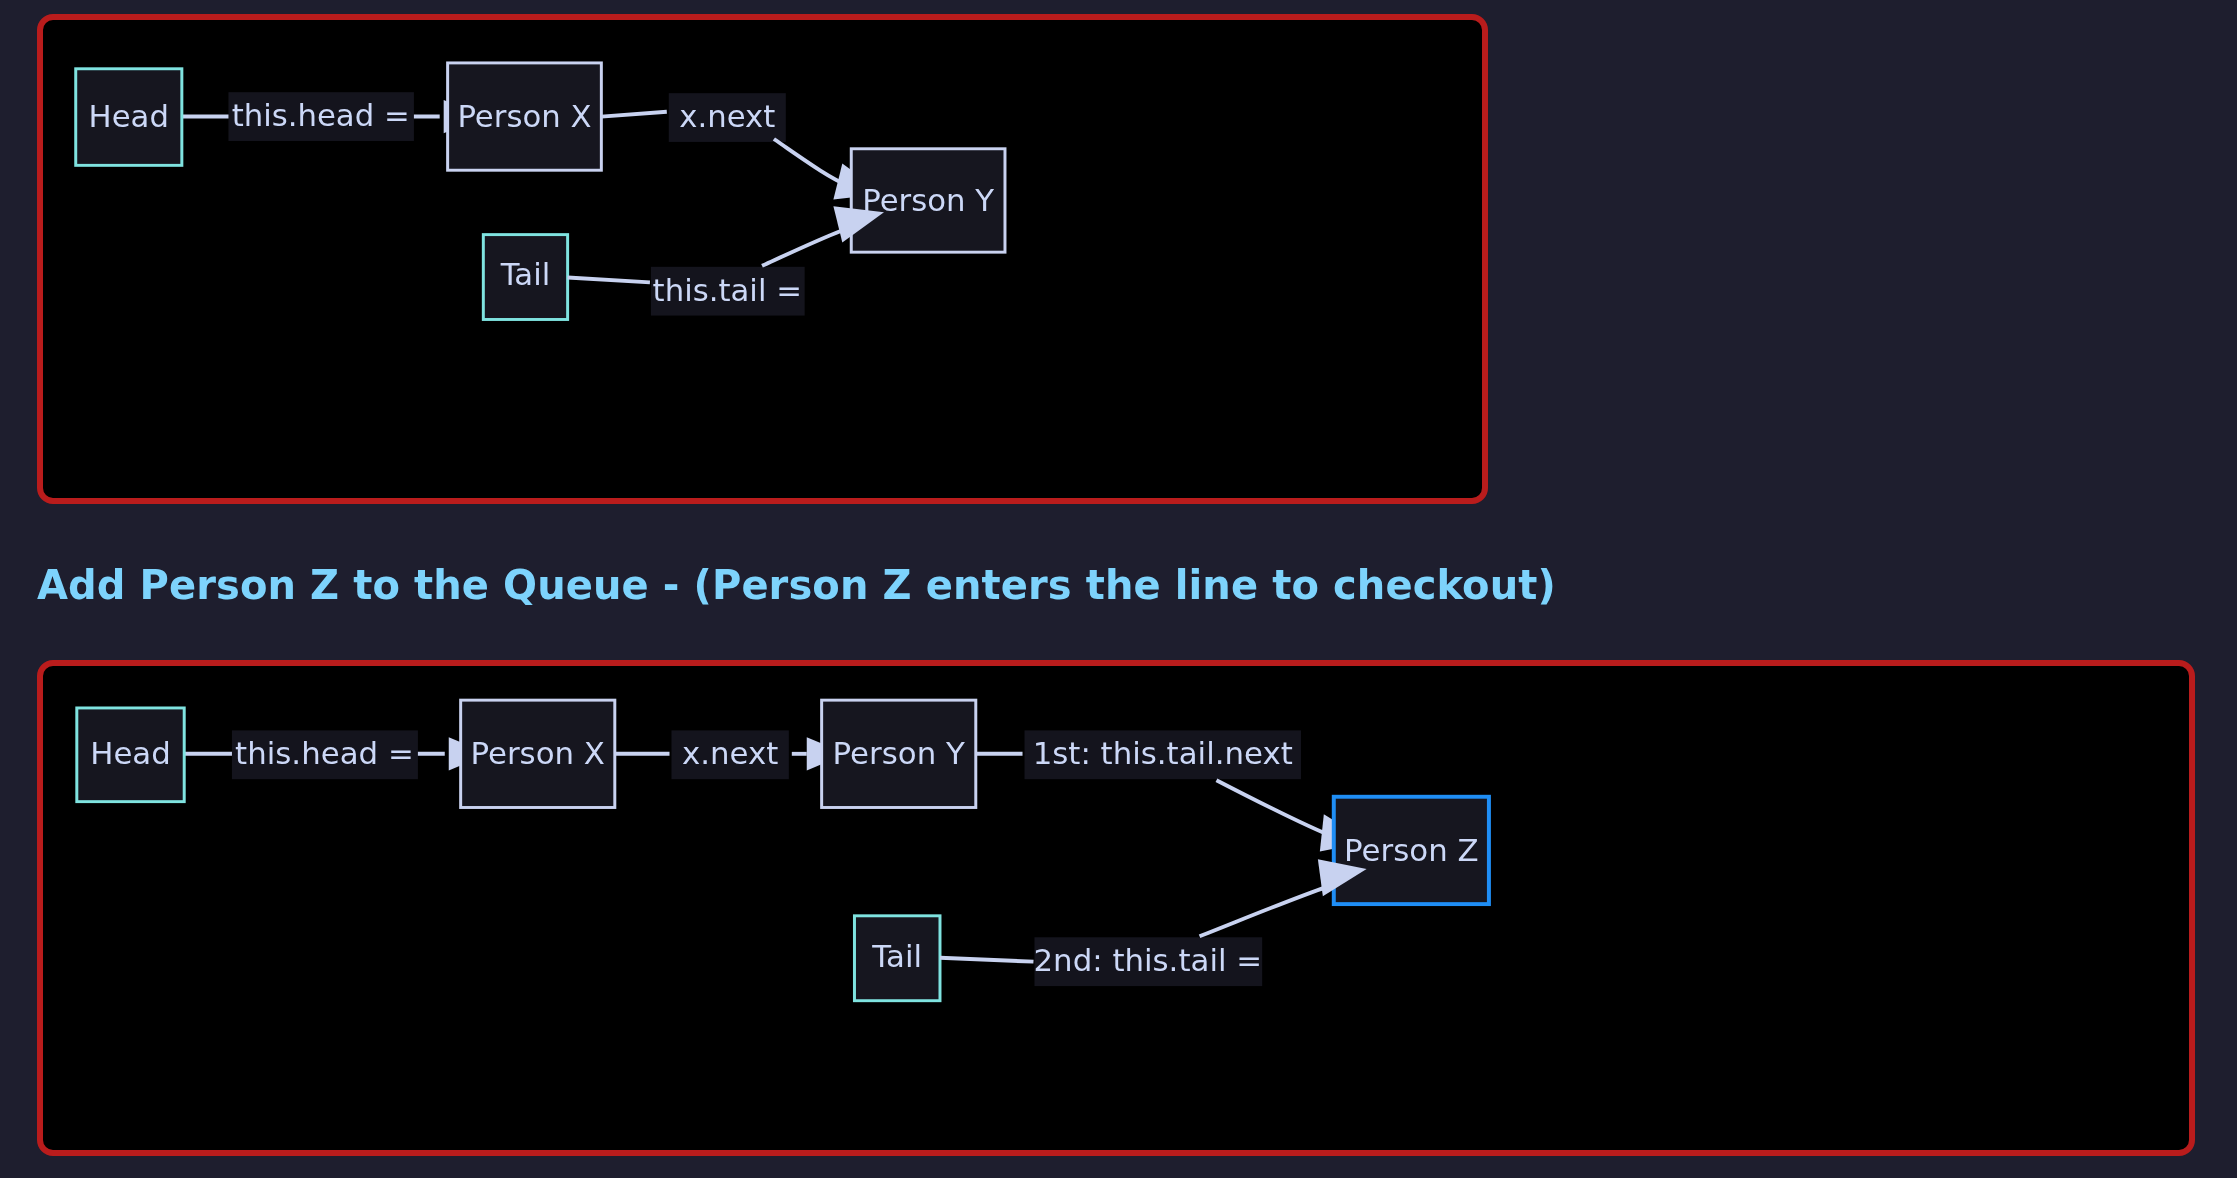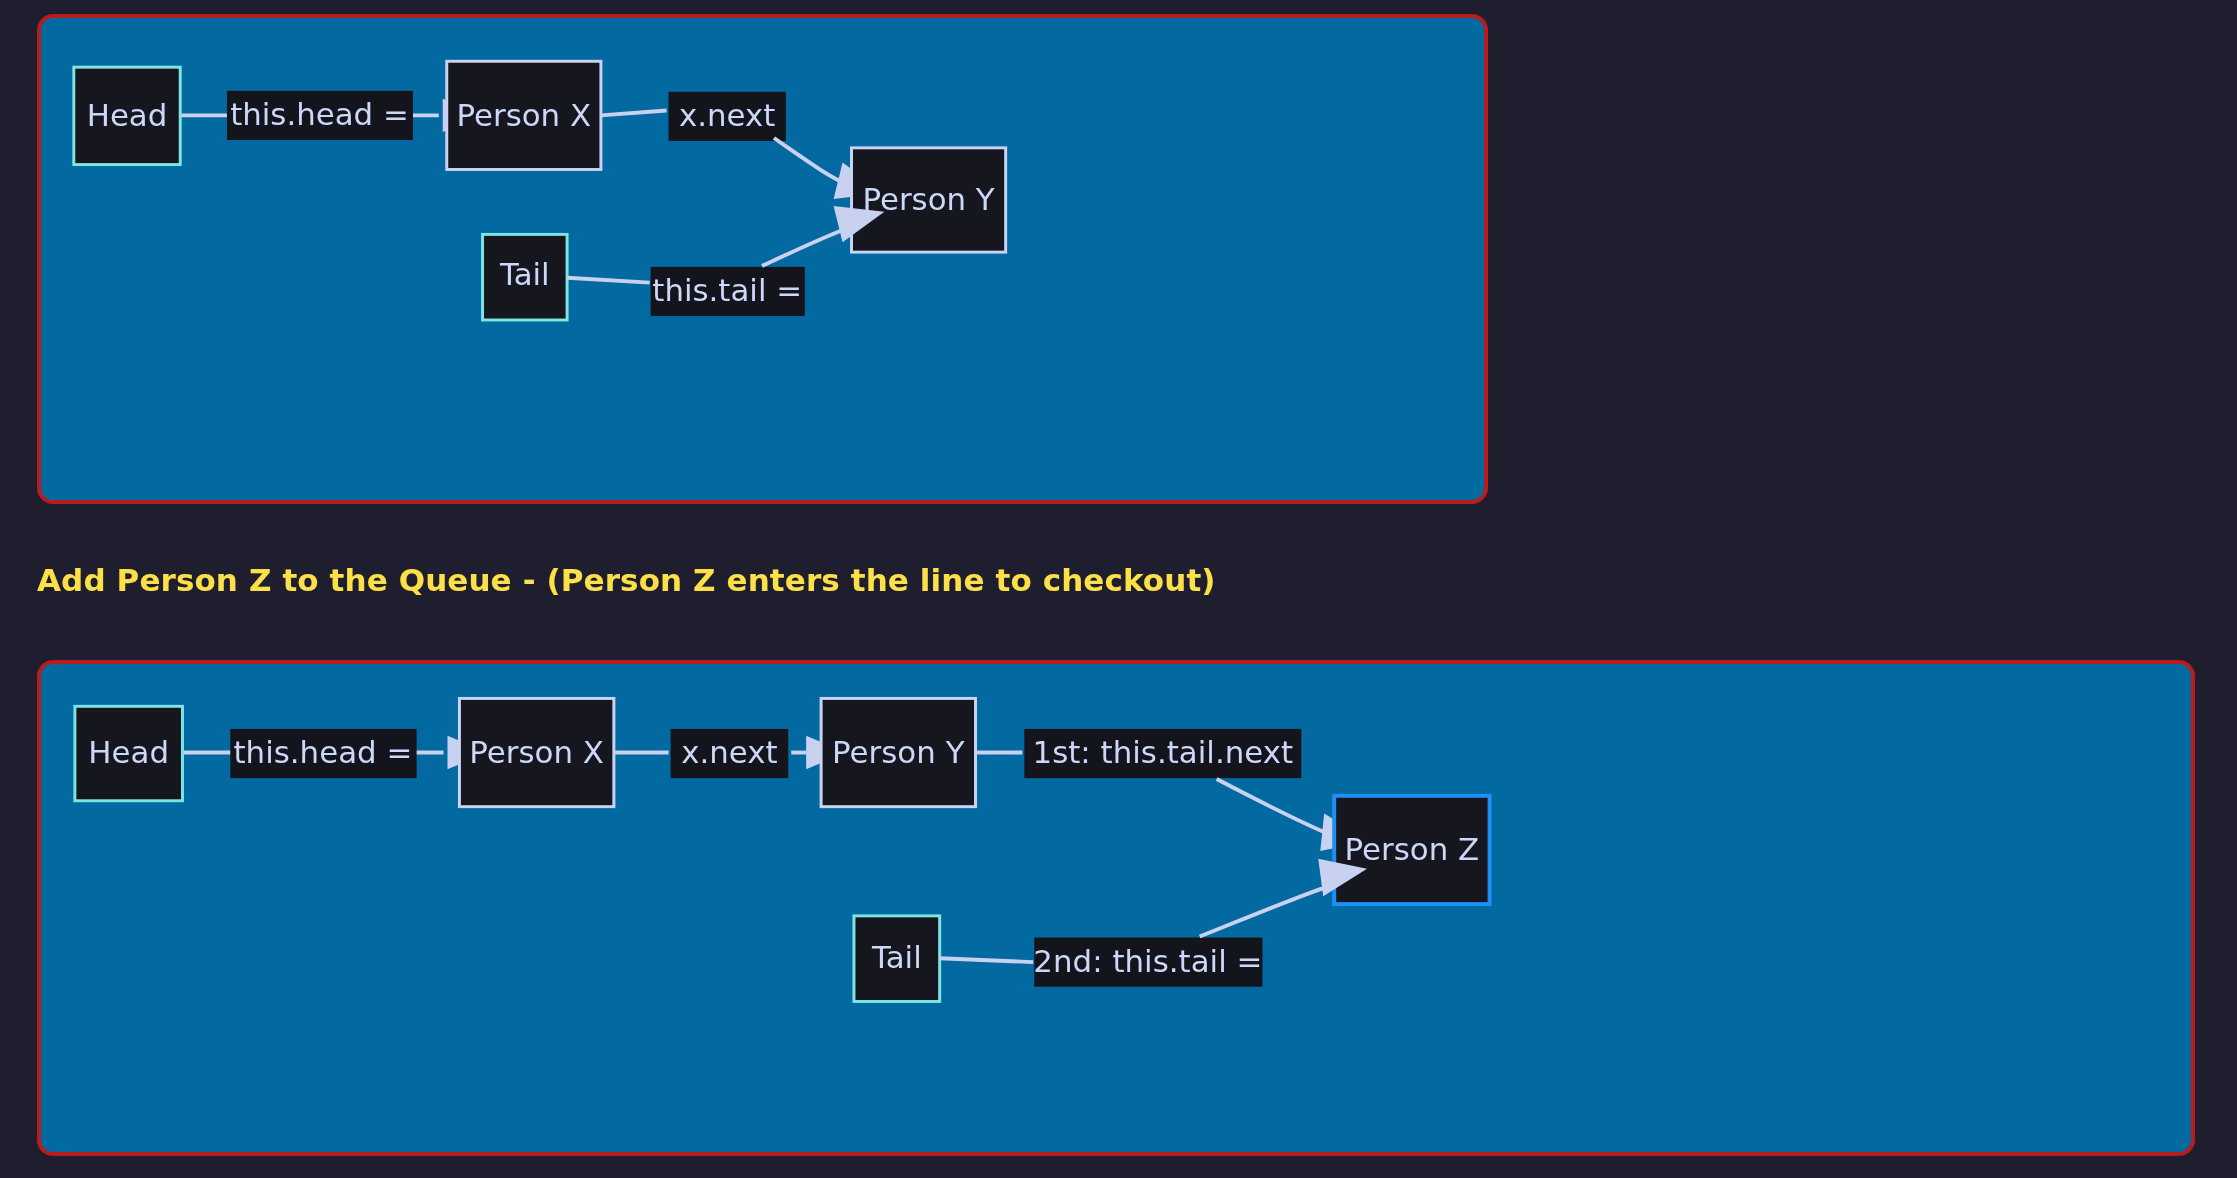--- a/index.html
+++ b/index.html
@@ -15,22 +15,22 @@
     overflow: hidden;
     position: relative;
   }
   .page {
     position: relative;
     width: 2237px;
     height: 1178px;
   }
   .panel {
     position: absolute;
-    background: #0369a1;
-    border: 4px solid #b91c1c;
+    background: #000000;
+    border: 6px solid #b91c1c;
     border-radius: 16px;
     box-sizing: border-box;
   }
   #panel-one {
     left: 37px;
     top: 14px;
     width: 1451px;
     height: 490px;
   }
   #panel-two {
@@ -45,24 +45,24 @@
     top: 0;
     width: 100%;
     height: 100%;
     display: block;
     overflow: visible;
   }
   .section-heading {
     position: absolute;
     left: 37px;
     top: 562px;
-    font-size: 31px;
+    font-size: 40px;
     font-weight: bold;
     letter-spacing: 0.1px;
-    color: #fde047;
+    color: #7dd3fc;
     white-space: nowrap;
     font-family: "DejaVu Sans", "Liberation Sans", sans-serif;
   }
   .node-box {
     fill: #16161f;
     stroke-width: 3;
   }
   .node-box.accent-cyan { stroke: #7fe3e0; }
   .node-box.accent-lav  { stroke: #c9d2f0; }
   .node-box.accent-blue { stroke: #1f8ef5; stroke-width: 4; }

